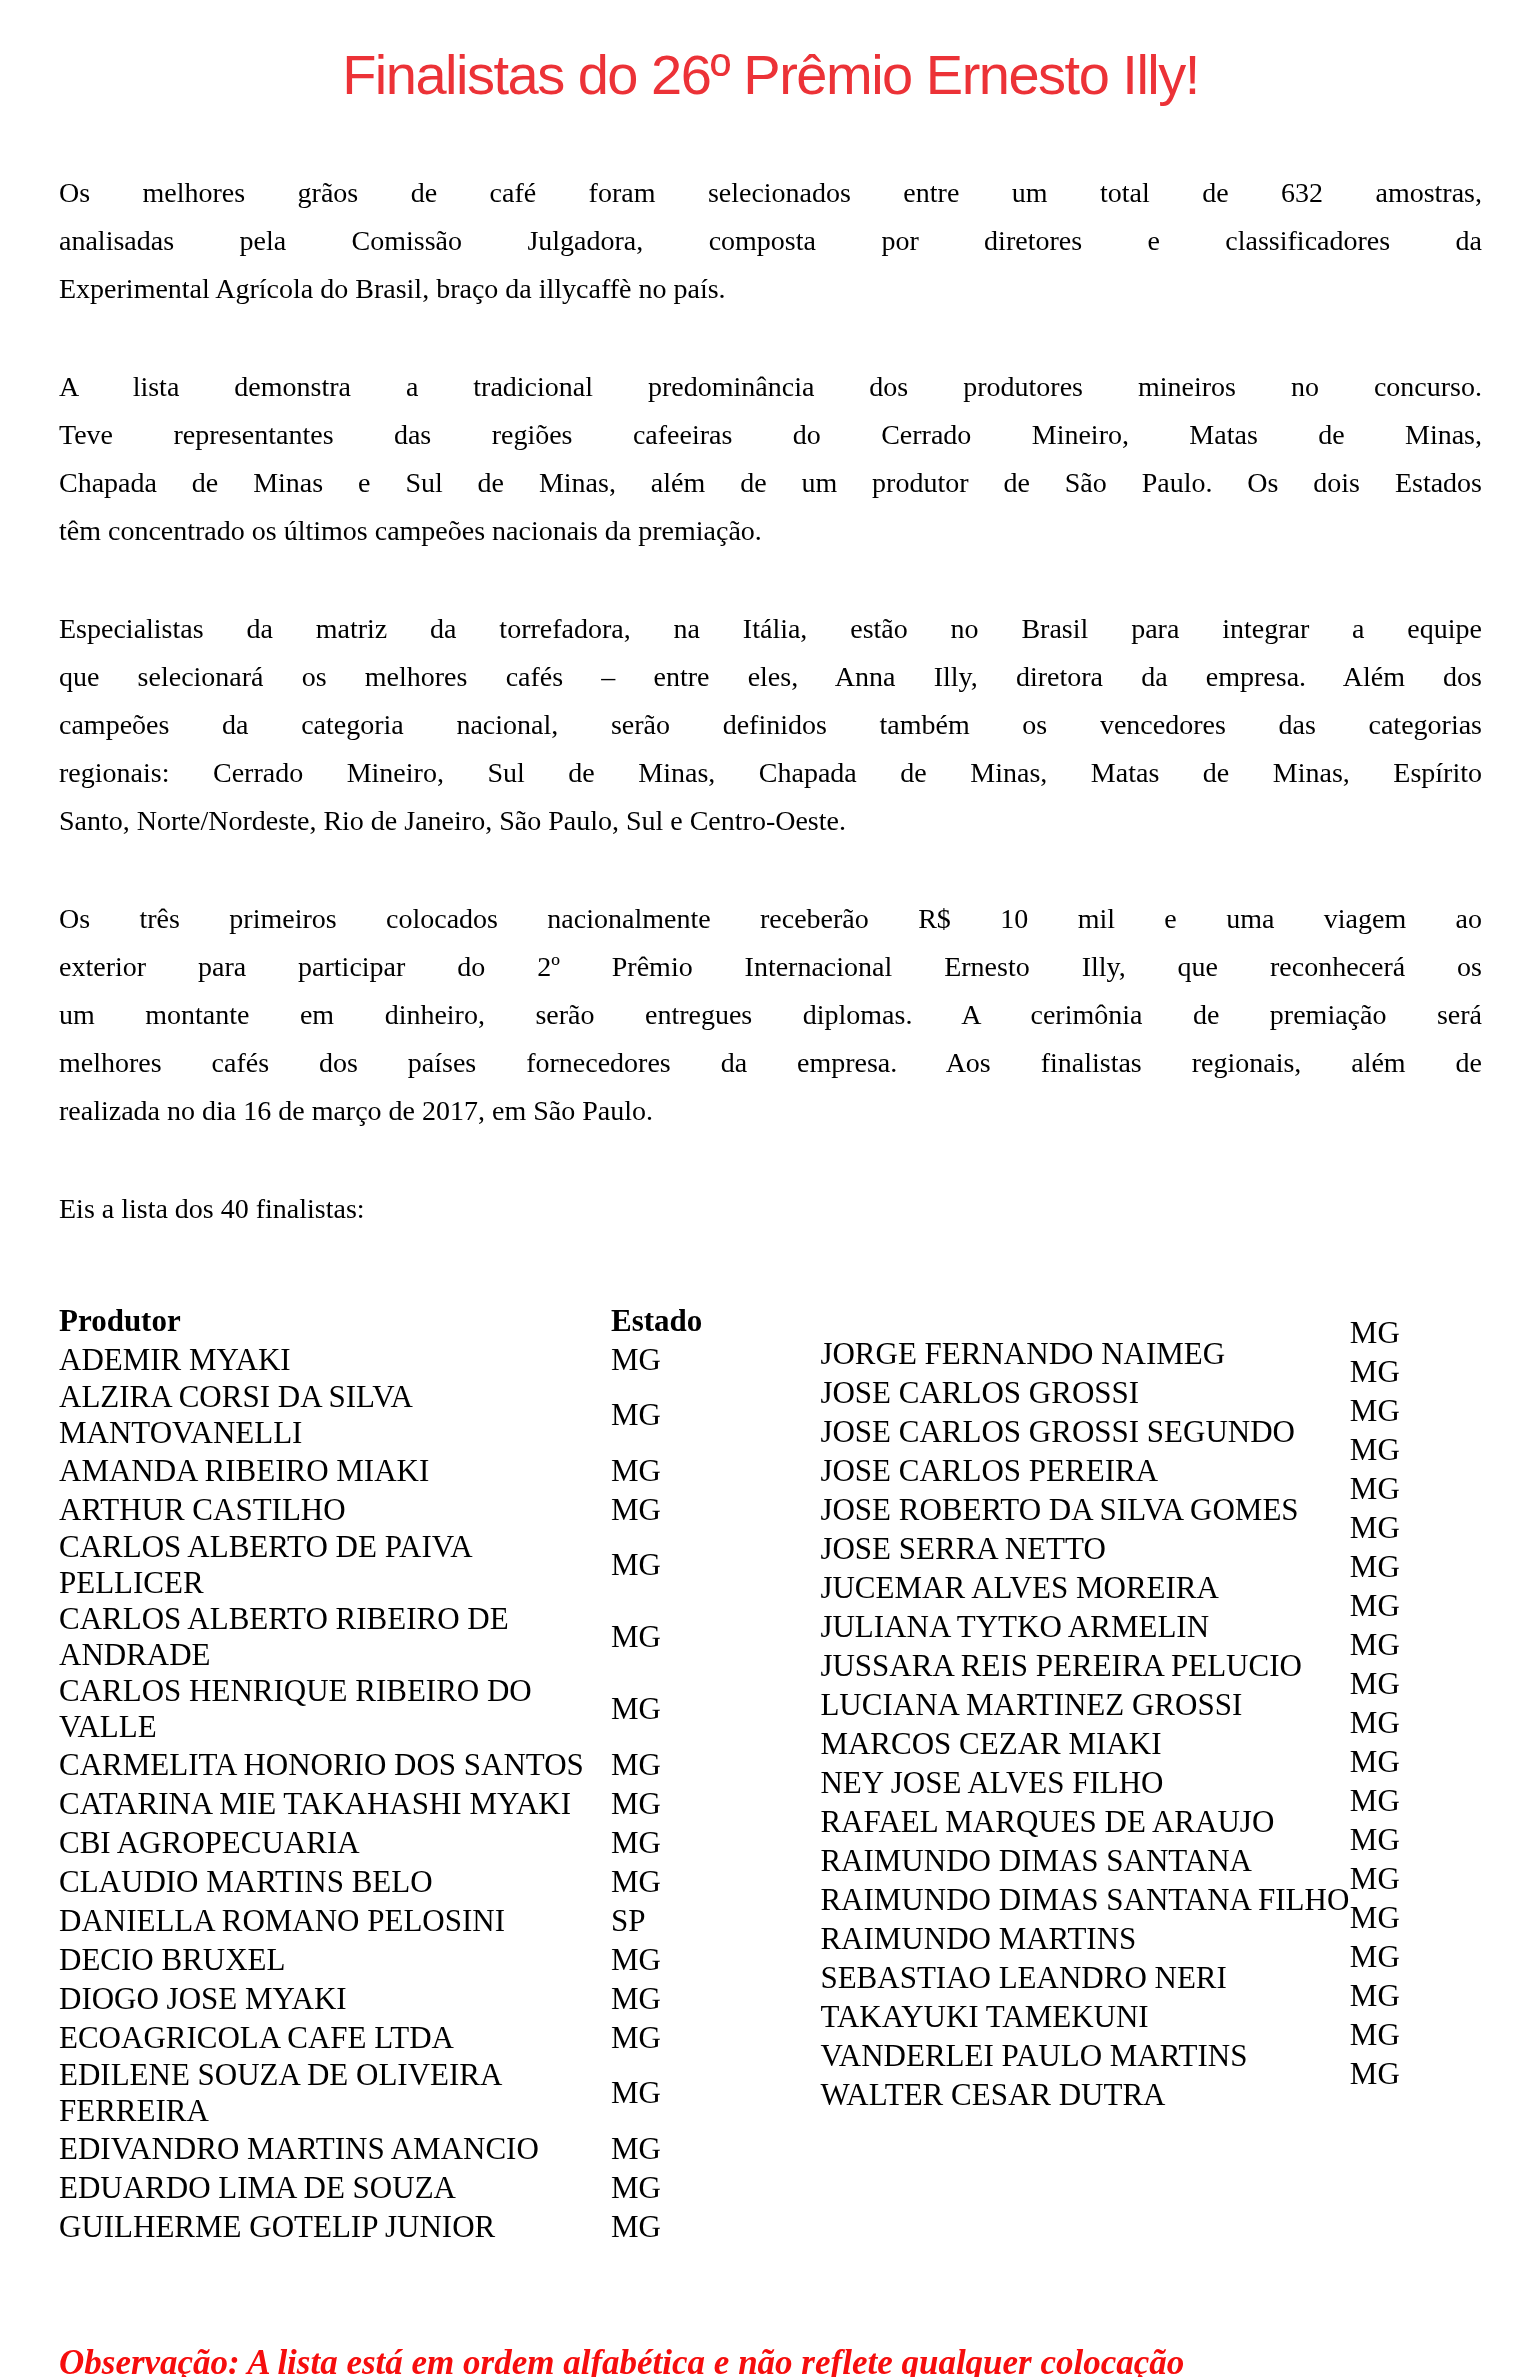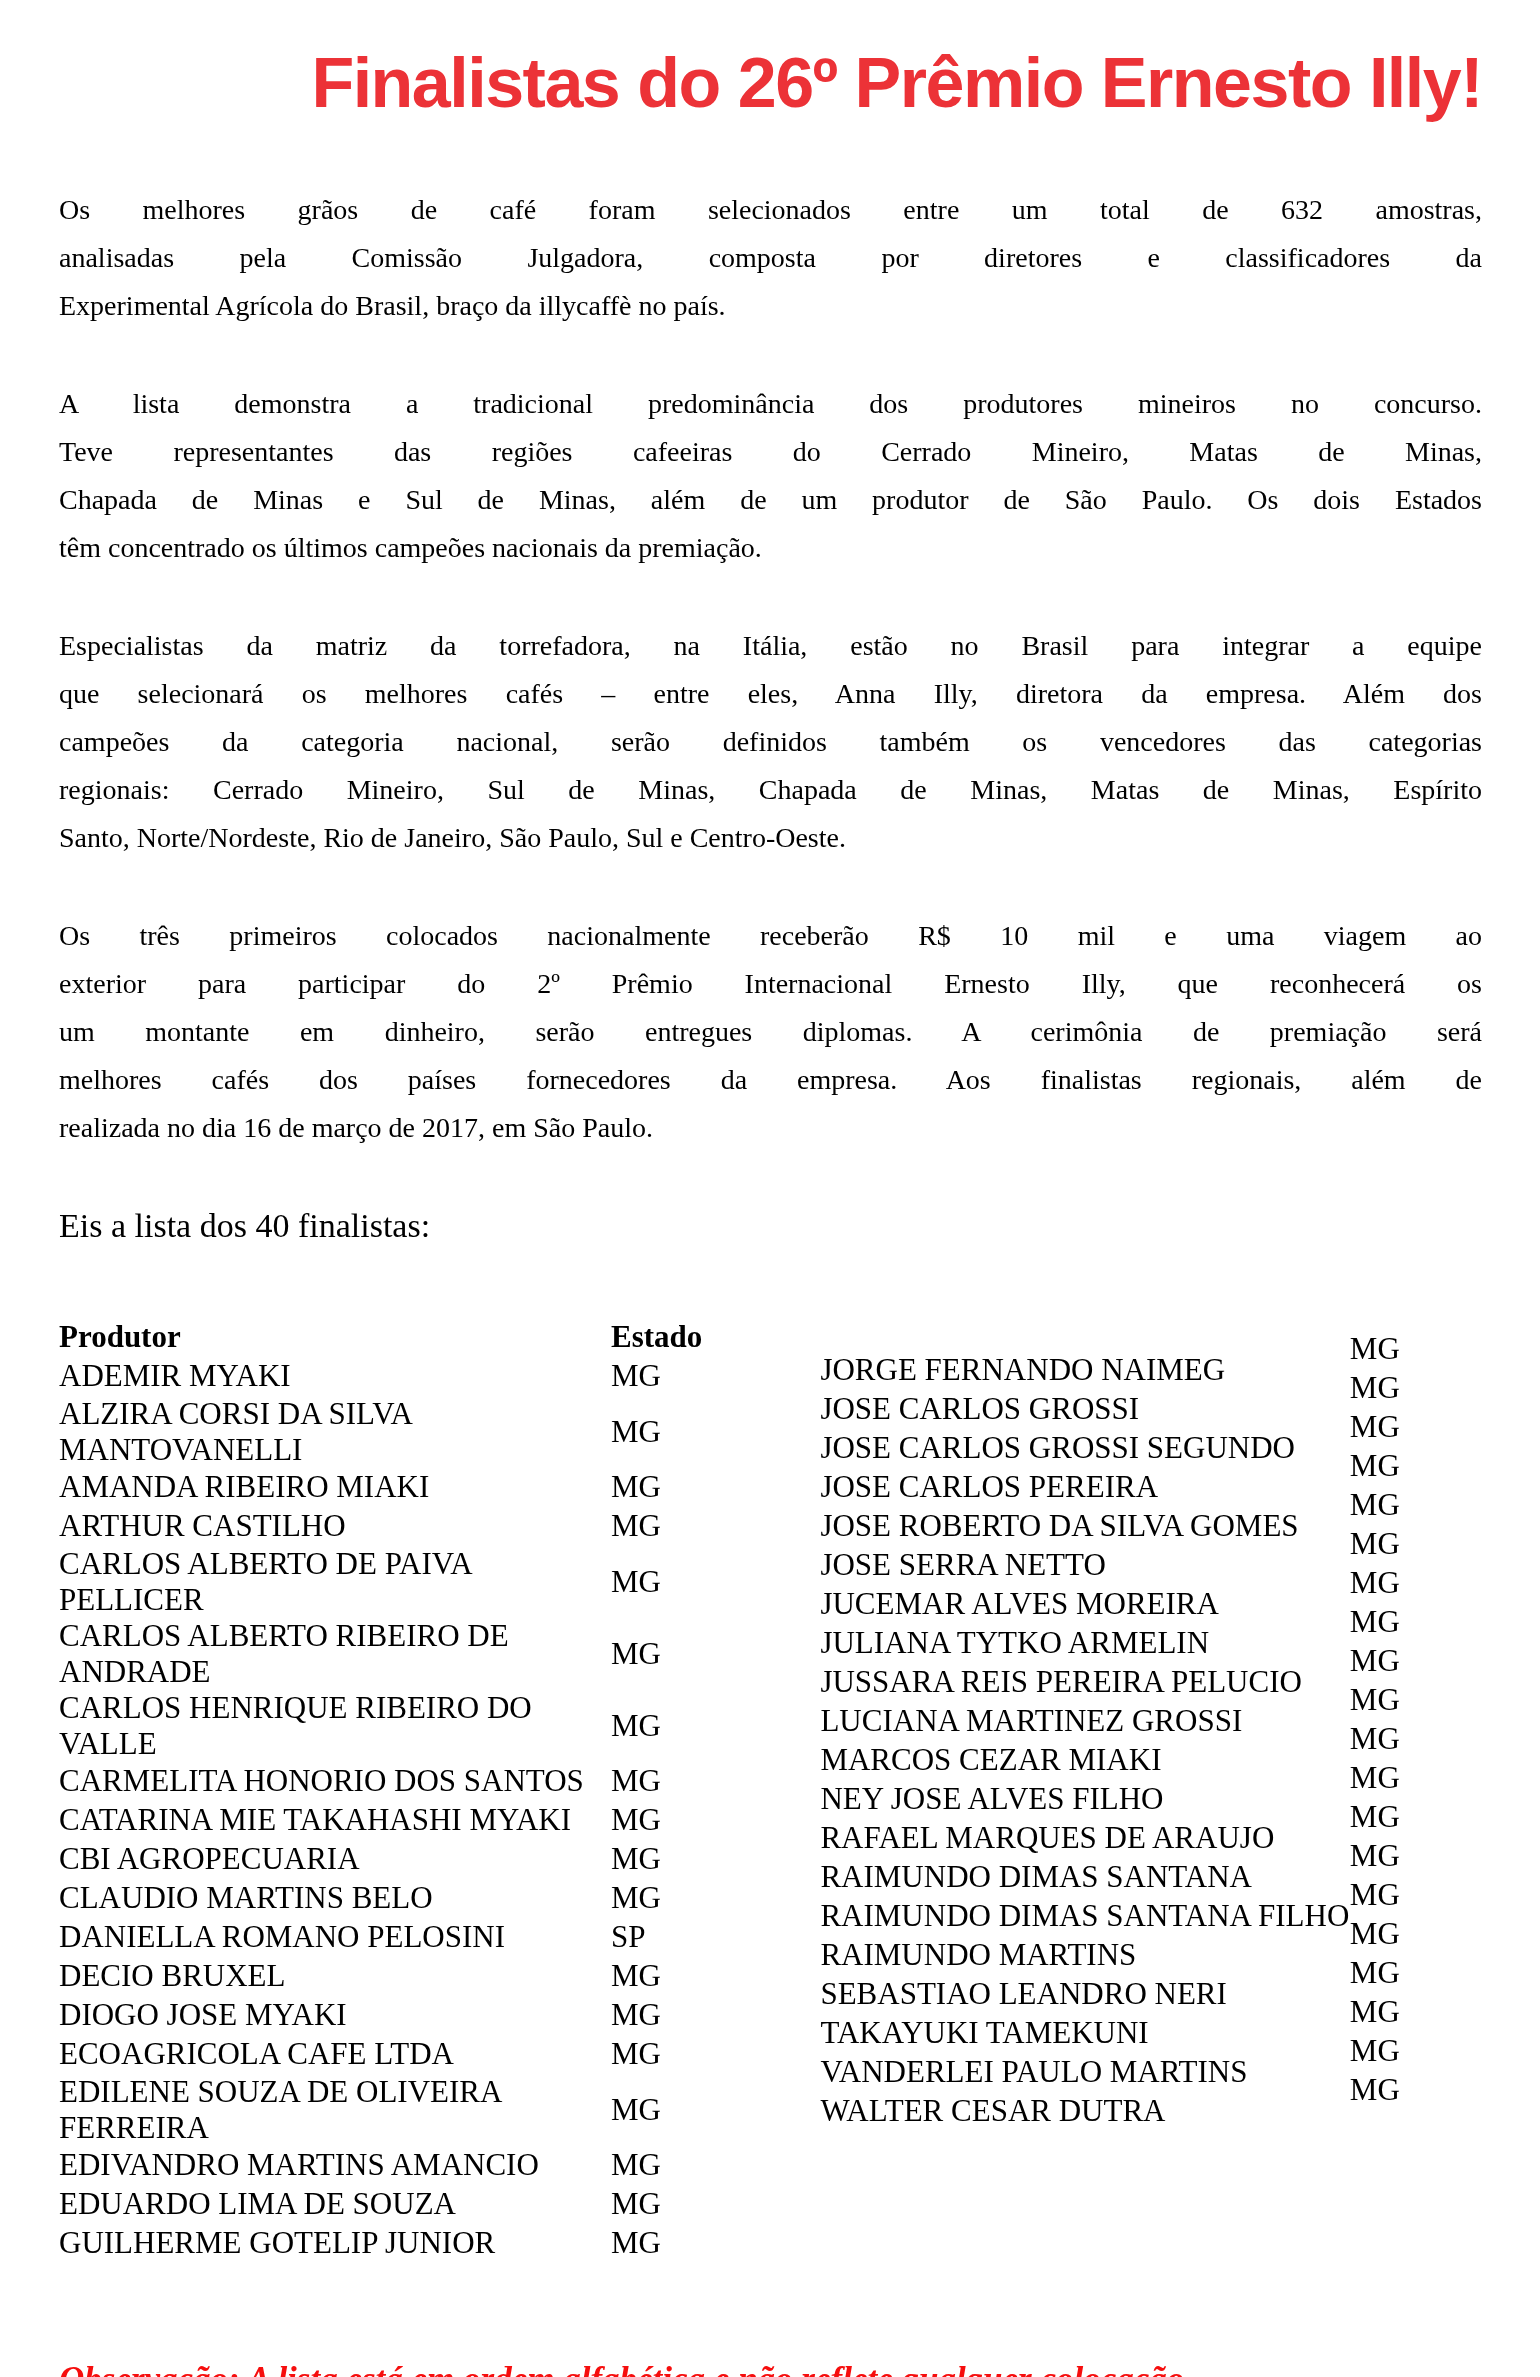--- a/index.html
+++ b/index.html
@@ -15,41 +15,41 @@
     background: #ffffff;
     box-sizing: border-box;
     padding: 0 59px;
     overflow: hidden;
     font-family: "Liberation Serif", "DejaVu Serif", serif;
     color: #000000;
   }
   .doc-title {
     margin: 43px 0 0 0;
     font-family: "Liberation Sans", "DejaVu Sans", sans-serif;
-    font-weight: bold;
-    font-size: 70px;
+    font-weight: normal;
+    font-size: 56px;
     letter-spacing: -1.5px;
     line-height: 1.15;
     color: #EC3237;
-    text-align: right;
+    text-align: center;
     white-space: nowrap;
   }
   .body-text { margin-top: 62px; }
   .paragraph { margin: 0 0 50px 0; }
   .paragraph .line {
     font-size: 28px;
     line-height: 48px;
     text-align: justify;
     text-align-last: justify;
     white-space: normal;
   }
   .paragraph .line:last-child { text-align-last: left; }
   .list-intro {
     margin: 0;
-    font-size: 34px;
+    font-size: 28px;
     line-height: 48px;
   }
   .columns {
     margin-top: 68px;
     display: flex;
     flex-direction: row;
     align-items: flex-start;
   }
   table.finalists {
     border-collapse: collapse;

